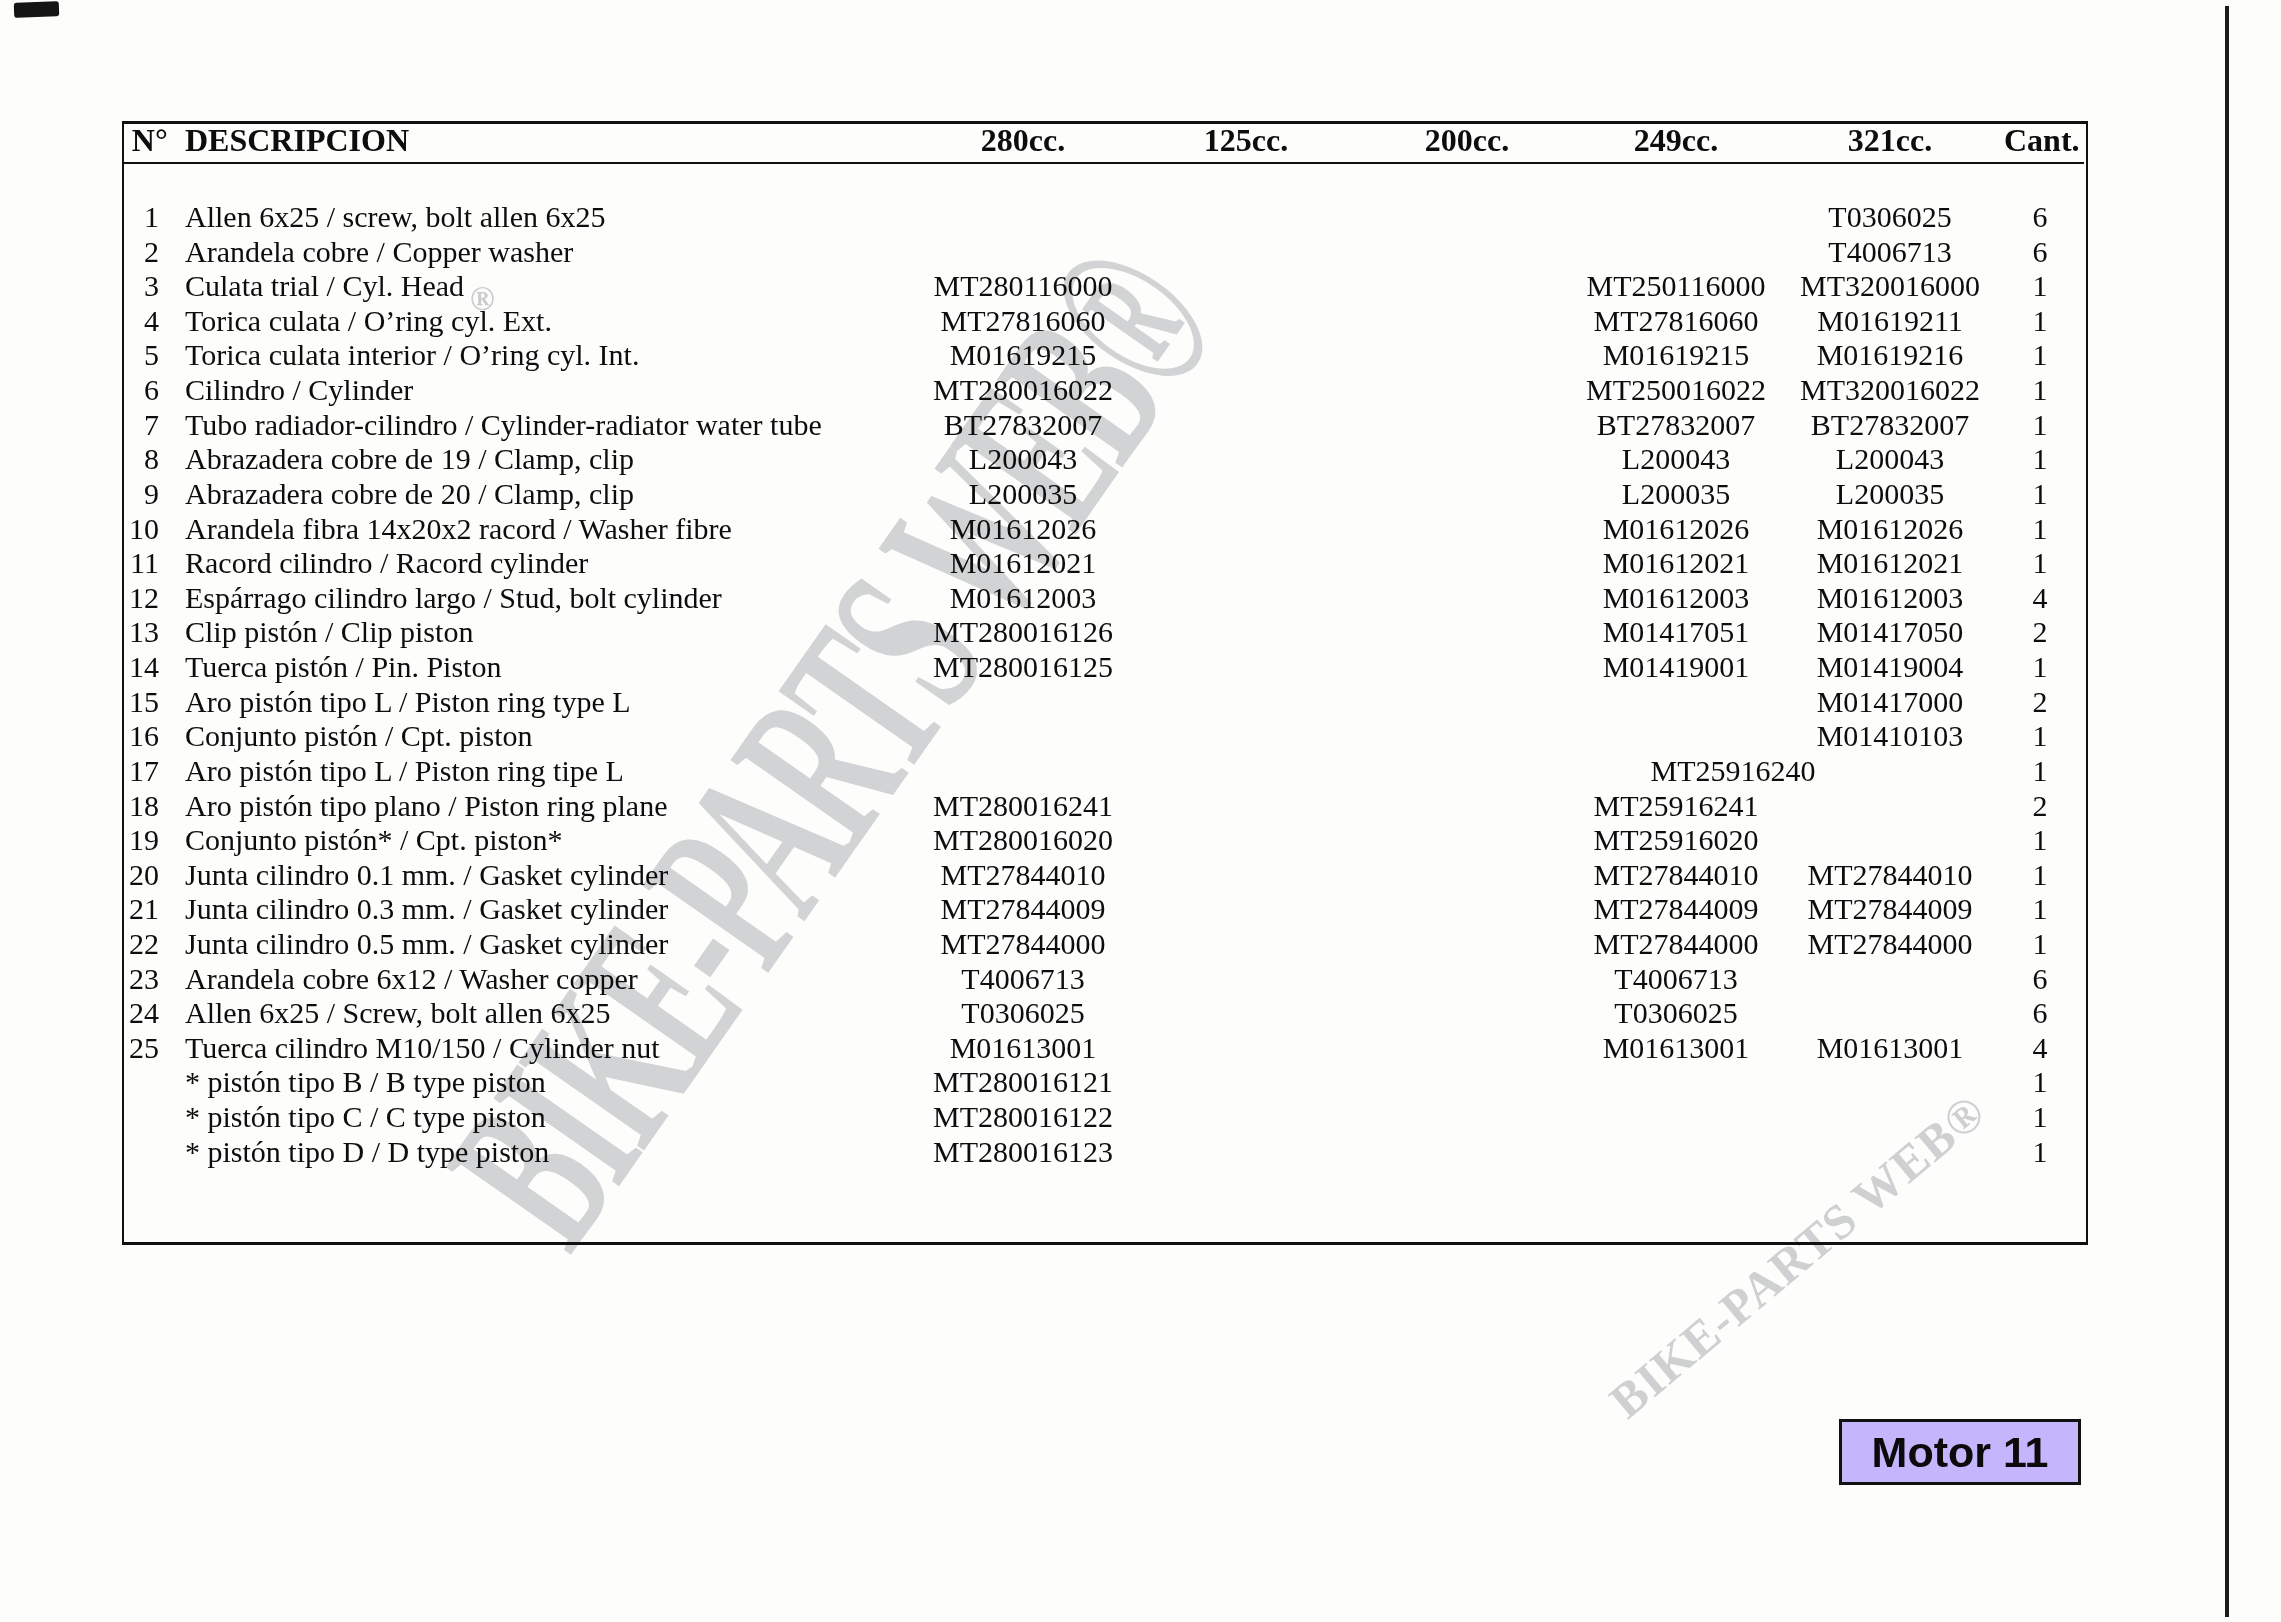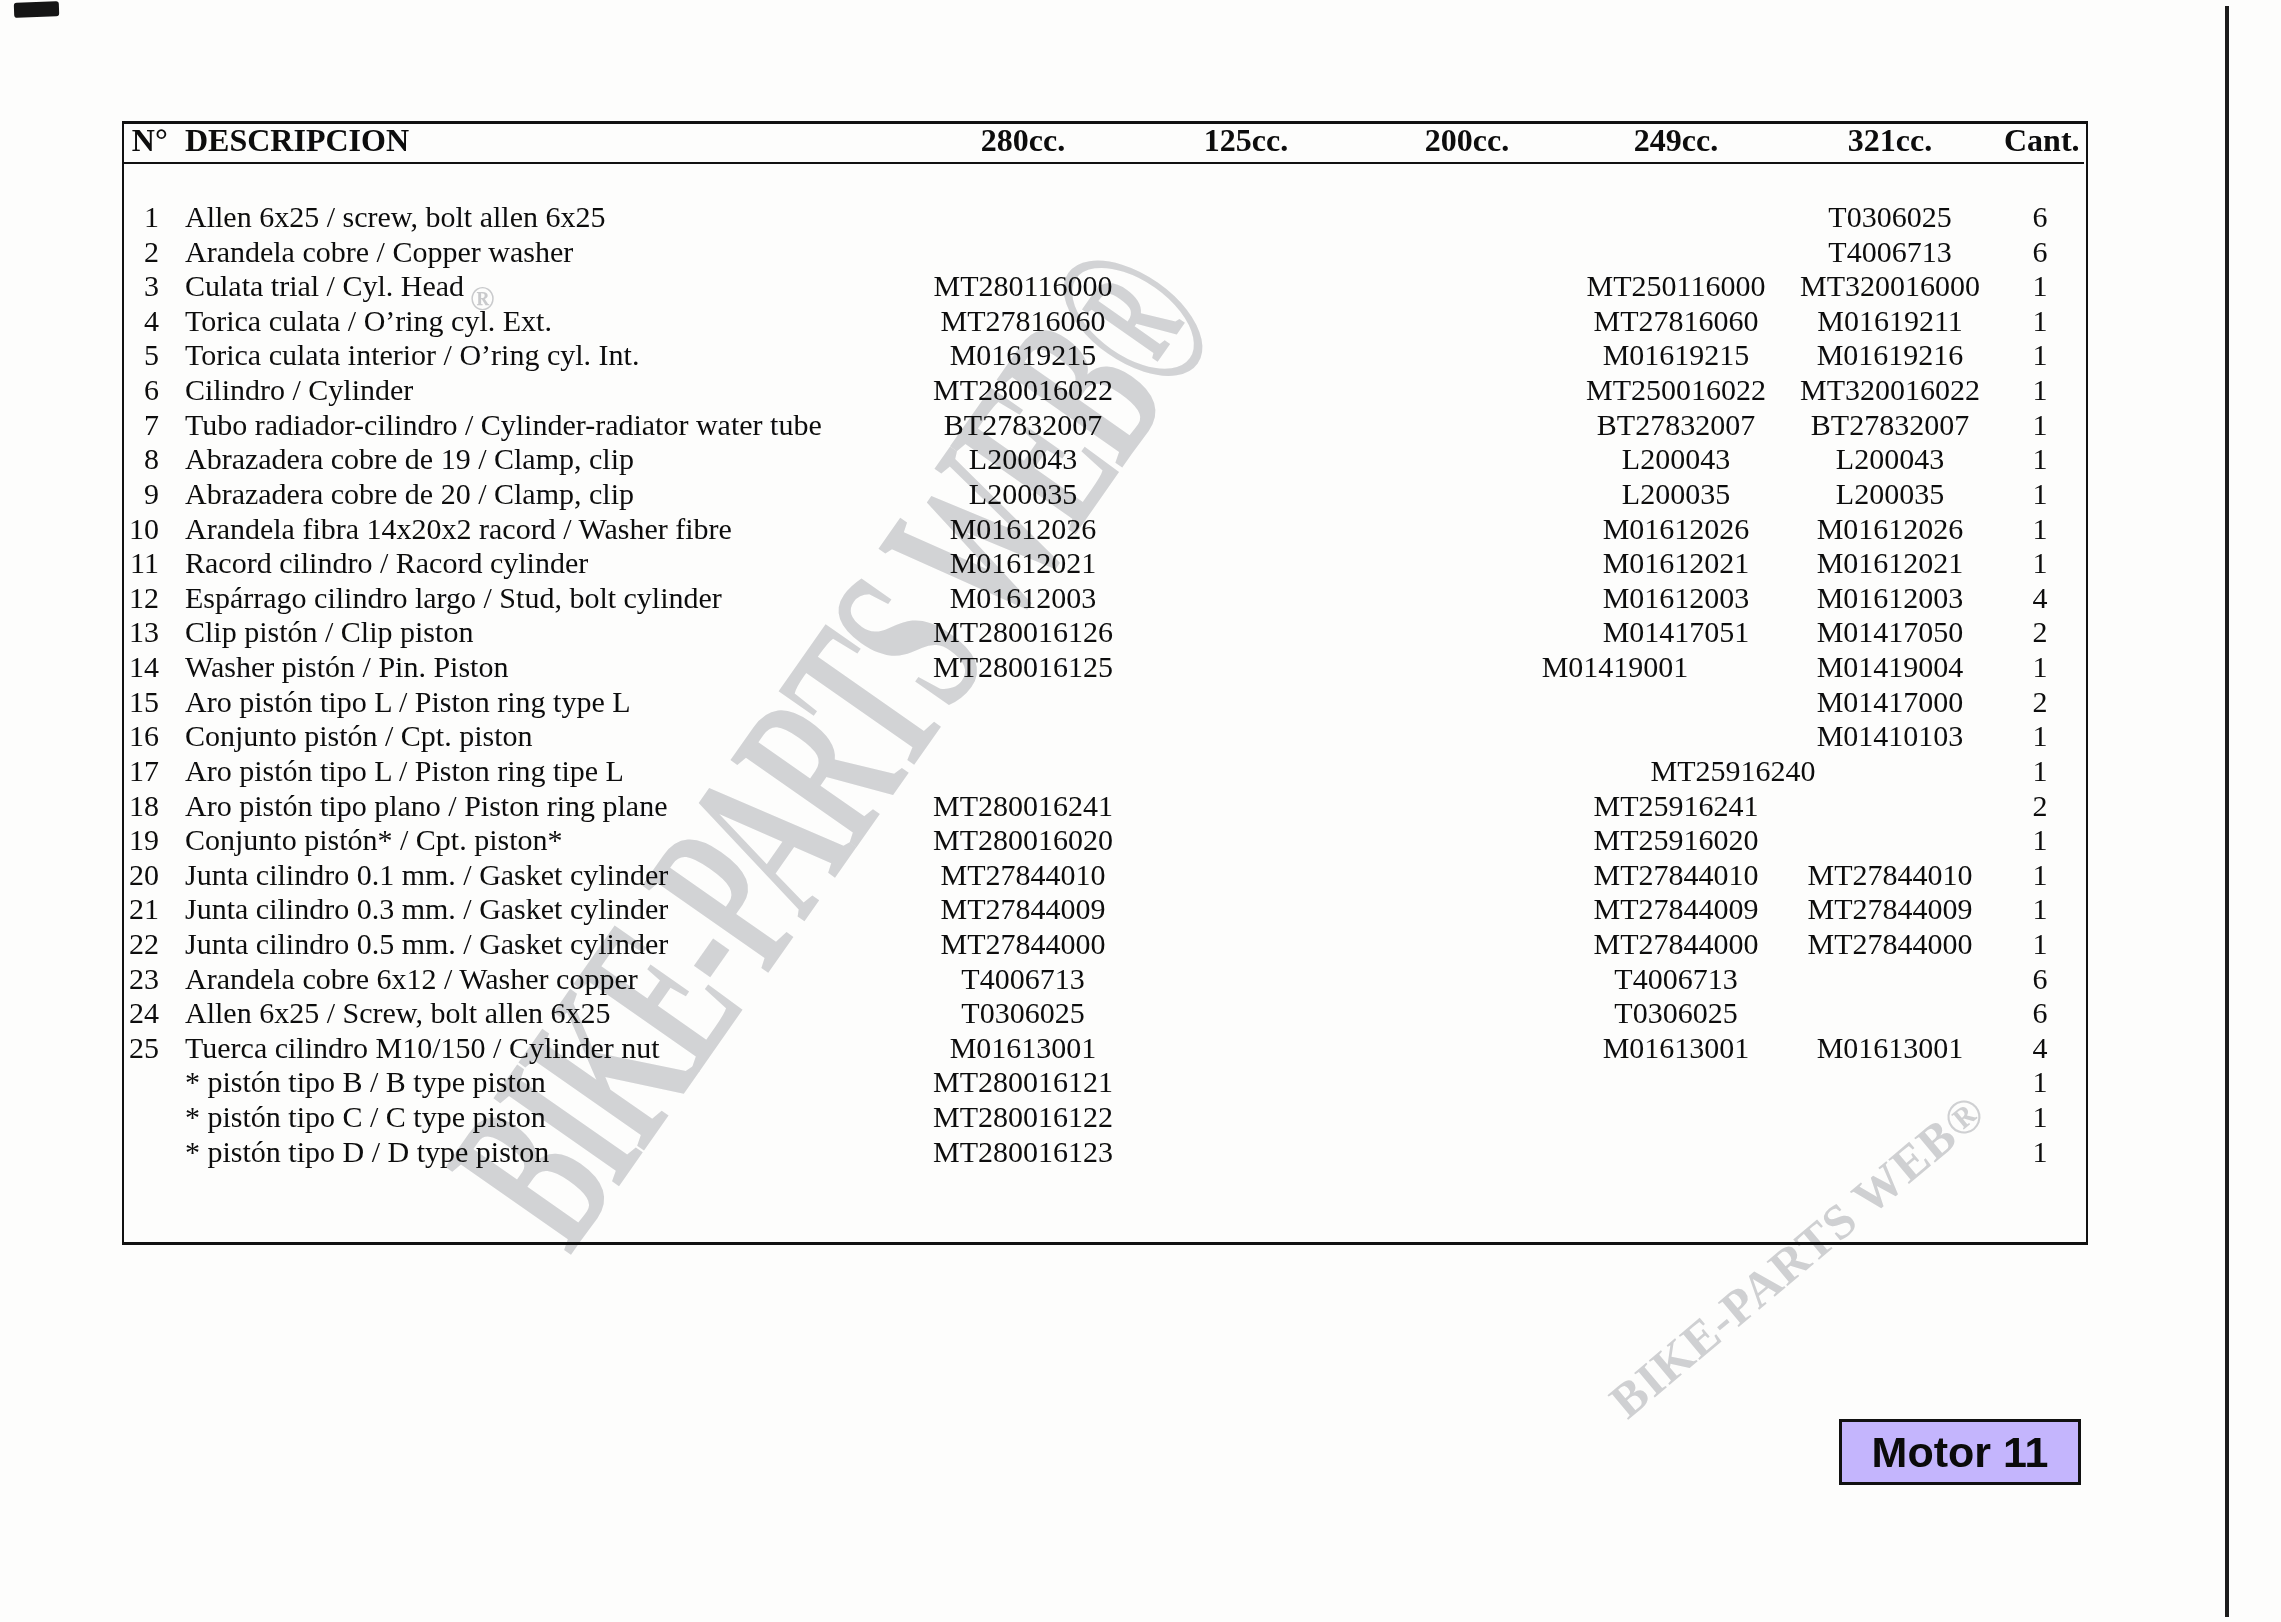--- a/index.html
+++ b/index.html
@@ -204,23 +204,23 @@
       <div class="row" style="top: 614px;">
         <span class="rn">13</span>
         <span class="desc"><span class="es">Clip pistón / </span><span class="en">Clip piston</span></span>
         <span class="pc" style="left: 896px;">MT280016126</span>
         <span class="pc" style="left: 1549px;">M01417051</span>
         <span class="pc" style="left: 1763px;">M01417050</span>
         <span class="qty">2</span>
       </div>
       <div class="row" style="top: 649px;">
         <span class="rn">14</span>
-        <span class="desc"><span class="es">Washer pistón / </span><span class="en">Pin. Piston</span></span>
+        <span class="desc"><span class="es">Tuerca pistón / </span><span class="en">Pin. Piston</span></span>
         <span class="pc" style="left: 896px;">MT280016125</span>
-        <span class="pc" style="left: 1488px;">M01419001</span>
+        <span class="pc" style="left: 1549px;">M01419001</span>
         <span class="pc" style="left: 1763px;">M01419004</span>
         <span class="qty">1</span>
       </div>
       <div class="row" style="top: 684px;">
         <span class="rn">15</span>
         <span class="desc"><span class="es">Aro pistón tipo L / </span><span class="en">Piston ring type L</span></span>
         <span class="pc" style="left: 1763px;">M01417000</span>
         <span class="qty">2</span>
       </div>
       <div class="row" style="top: 718px;">

